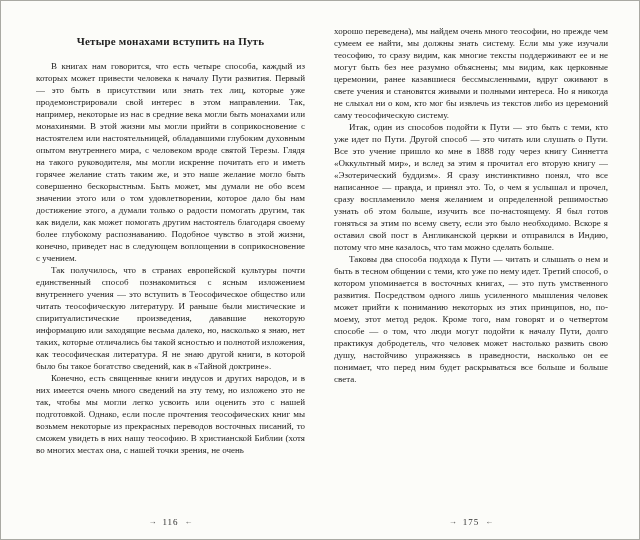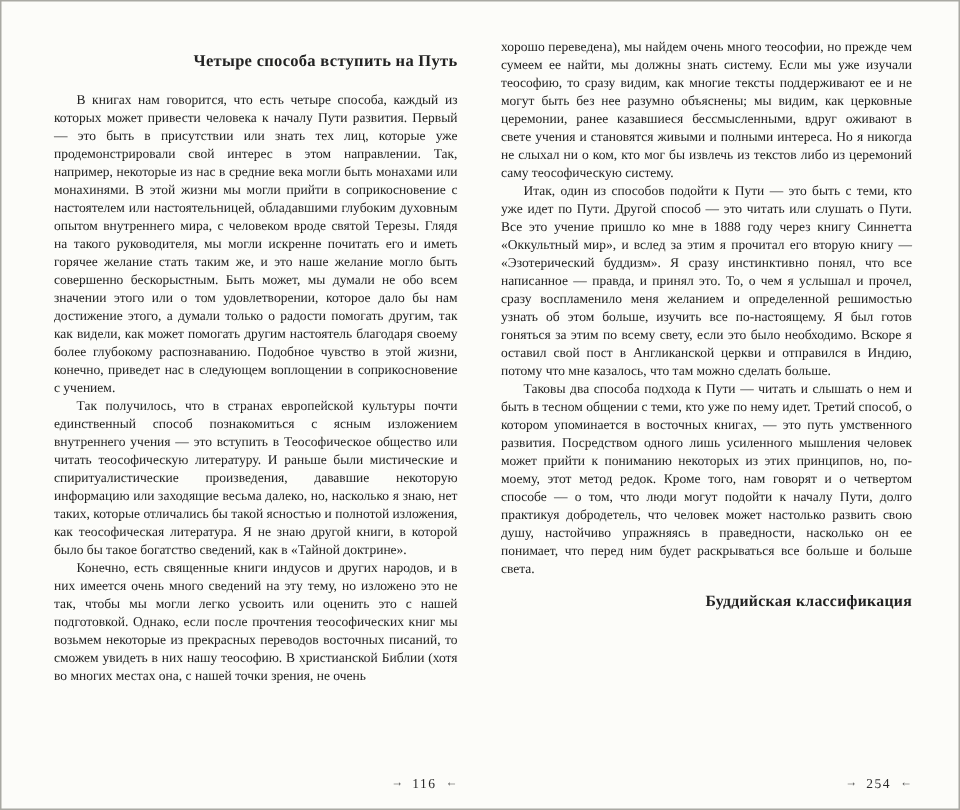--- a/index.html
+++ b/index.html
@@ -18,21 +18,20 @@
     color: #232323;
     overflow: hidden;
     position: relative;
   }
   .page {
     box-sizing: border-box;
     width: 50%;
     display: flex;
     flex-direction: column;
     overflow: hidden;
-    align-items: flex-end;
   }
   .page.left  { padding: 24px 15px 12px 35px; }
   .page.right { padding: 24px 31px 12px 14px; }
 
   .chapter-title {
     font-size: 11px;
     font-weight: bold;
     text-align: center;
     margin: 10px 0 13px 0;
     letter-spacing: .2px;
@@ -67,36 +66,35 @@
   }
   .folio .orn { font-size: 8px; color: #4a4a4a; line-height: 1; }
   .folio .num { letter-spacing: 1px; }
 </style>
 </head>
 <body>
 
 <div class="scan">
 
   <div class="page left">
-    <h2 class="chapter-title">Четыре способа вступить на Путь</h2>
+    <h2 class="chapter-title">Четыре монахами вступить на Путь</h2>
     <p class="para">В книгах нам говорится, что есть четыре способа, каждый из которых может привести человека к началу Пути развития. Первый — это быть в присутствии или знать тех лиц, которые уже продемонстрировали свой интерес в этом направлении. Так, например, некоторые из нас в средние века могли быть монахами или монахинями. В этой жизни мы могли прийти в соприкосновение с настоятелем или настоятельницей, обладавшими глубоким духовным опытом внутреннего мира, с человеком вроде святой Терезы. Глядя на такого руководителя, мы могли искренне почитать его и иметь горячее желание стать таким же, и это наше желание могло быть совершенно бескорыстным. Быть может, мы думали не обо всем значении этого или о том удовлетворении, которое дало бы нам достижение этого, а думали только о радости помогать другим, так как видели, как может помогать другим настоятель благодаря своему более глубокому распознаванию. Подобное чувство в этой жизни, конечно, приведет нас в следующем воплощении в соприкосновение с учением.</p>
     <p class="para">Так получилось, что в странах европейской культуры почти единственный способ познакомиться с ясным изложением внутреннего учения — это вступить в Теософическое общество или читать теософическую литературу. И раньше были мистические и спиритуалистические произведения, дававшие некоторую информацию или заходящие весьма далеко, но, насколько я знаю, нет таких, которые отличались бы такой ясностью и полнотой изложения, как теософическая литература. Я не знаю другой книги, в которой было бы такое богатство сведений, как в «Тайной доктрине».</p>
     <p class="para">Конечно, есть священные книги индусов и других народов, и в них имеется очень много сведений на эту тему, но изложено это не так, чтобы мы могли легко усвоить или оценить это с нашей подготовкой. Однако, если после прочтения теософических книг мы возьмем некоторые из прекрасных переводов восточных писаний, то сможем увидеть в них нашу теософию. В христианской Библии (хотя во многих местах она, с нашей точки зрения, не очень</p>
     <div class="folio">
       <span class="orn">→</span>
       <span class="num">116</span>
       <span class="orn">←</span>
     </div>
   </div>
 
   <div class="page right">
     <p class="para cont">хорошо переведена), мы найдем очень много теософии, но прежде чем сумеем ее найти, мы должны знать систему. Если мы уже изучали теософию, то сразу видим, как многие тексты поддерживают ее и не могут быть без нее разумно объяснены; мы видим, как церковные церемонии, ранее казавшиеся бессмысленными, вдруг оживают в свете учения и становятся живыми и полными интереса. Но я никогда не слыхал ни о ком, кто мог бы извлечь из текстов либо из церемоний саму теософическую систему.</p>
     <p class="para">Итак, один из способов подойти к Пути — это быть с теми, кто уже идет по Пути. Другой способ — это читать или слушать о Пути. Все это учение пришло ко мне в 1888 году через книгу Синнетта «Оккультный мир», и вслед за этим я прочитал его вторую книгу — «Эзотерический буддизм». Я сразу инстинктивно понял, что все написанное — правда, и принял это. То, о чем я услышал и прочел, сразу воспламенило меня желанием и определенной решимостью узнать об этом больше, изучить все по-настоящему. Я был готов гоняться за этим по всему свету, если это было необходимо. Вскоре я оставил свой пост в Англиканской церкви и отправился в Индию, потому что мне казалось, что там можно сделать больше.</p>
     <p class="para">Таковы два способа подхода к Пути — читать и слышать о нем и быть в тесном общении с теми, кто уже по нему идет. Третий способ, о котором упоминается в восточных книгах, — это путь умственного развития. Посредством одного лишь усиленного мышления человек может прийти к пониманию некоторых из этих принципов, но, по-моему, этот метод редок. Кроме того, нам говорят и о четвертом способе — о том, что люди могут подойти к началу Пути, долго практикуя добродетель, что человек может настолько развить свою душу, настойчиво упражняясь в праведности, насколько он ее понимает, что перед ним будет раскрываться все больше и больше света.</p>
-    <h3 class="section-title">Буддийская классификация</h3>
     <div class="folio">
       <span class="orn">→</span>
-      <span class="num">254</span>
+      <span class="num">175</span>
       <span class="orn">←</span>
     </div>
   </div>
 
 </div>
 
 </body></html>

